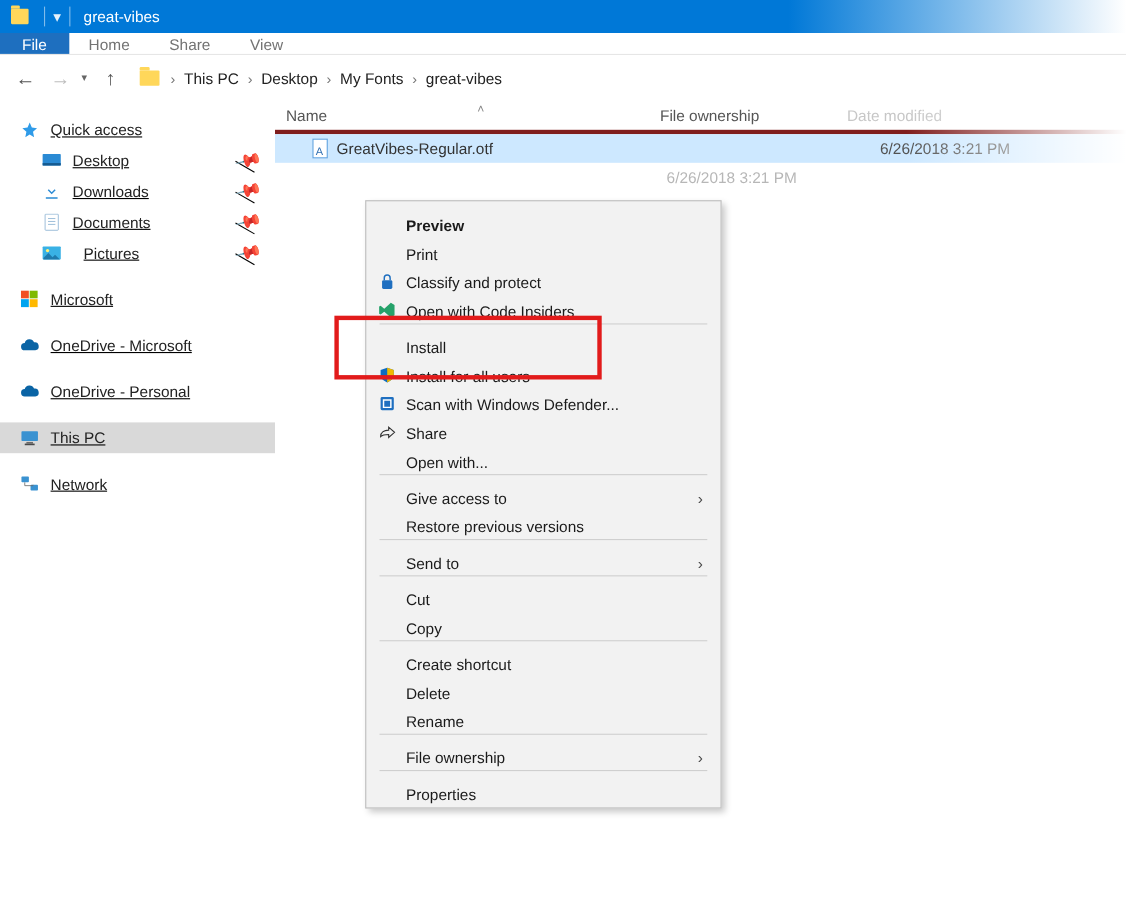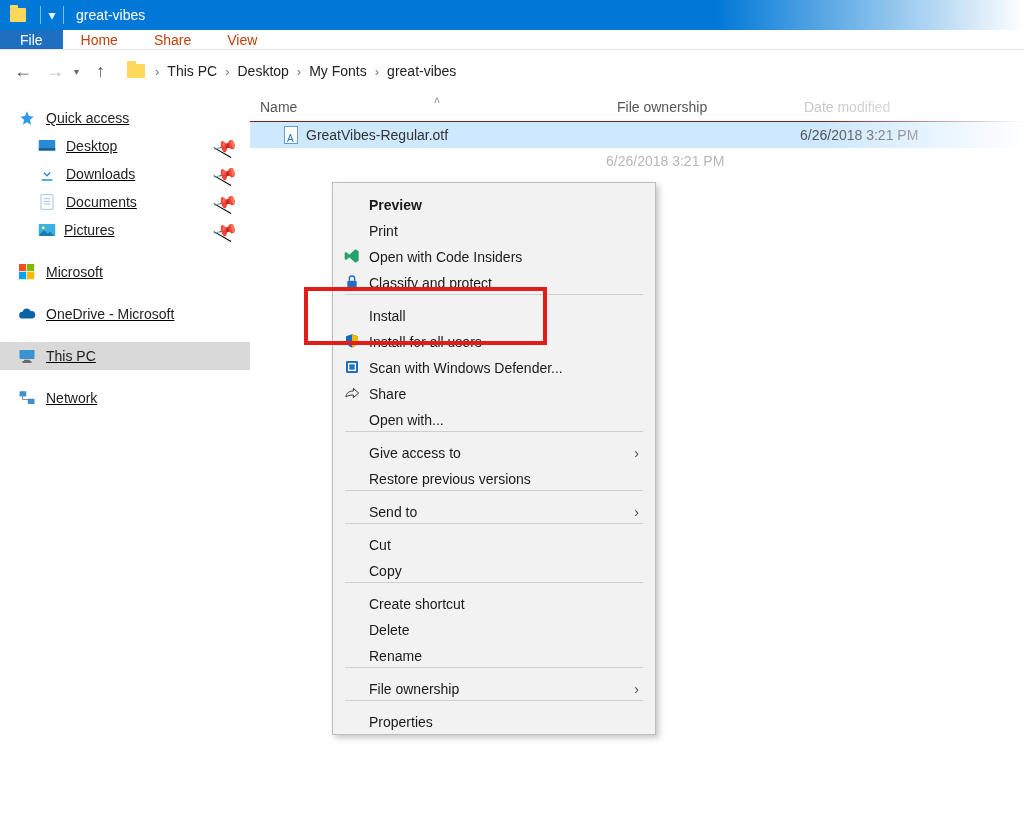--- a/index.html
+++ b/index.html
@@ -11,21 +11,21 @@
     color: #fff; display: flex; align-items: center; padding-left: 10px;
   }
   .titlebar .folder-icon { width: 16px; height: 14px; background: #ffd75a; border-radius: 1px; position: relative; margin-right: 8px; }
   .titlebar .folder-icon::before { content: ""; position: absolute; top: -3px; left: 0; width: 8px; height: 3px; background: #ffd75a; border-radius: 1px 1px 0 0; }
   .titlebar .qat-sep { width: 1px; height: 18px; background: rgba(255,255,255,.5); margin: 0 6px; }
   .titlebar .qat-drop { width: 10px; text-align: center; opacity: .9; }
   .titlebar .title-text { font-size: 14px; margin-left: 6px; }
   
   .ribbon { height: 20px; display: flex; align-items: stretch; border-bottom: 1px solid #e6e6e6; }
   .ribbon .file-tab { background: #1e6fbf; color: #fff; padding: 0 20px; display: flex; align-items: center; font-size: 14px; }
-  .ribbon .tab { padding: 0 18px; display: flex; align-items: center; color: #c2410c; font-size: 14px; }
+  .ribbon .tab { padding: 0 18px; display: flex; align-items: center; color: #737373; font-size: 14px; }
   
   .navbar { height: 42px; display: flex; align-items: center; gap: 6px; padding: 0 10px; }
   .nav-btn { width: 26px; height: 26px; display: flex; align-items: center; justify-content: center; color: #555; font-size: 18px; }
   .nav-btn.disabled { color: #bfbfbf; }
   .nav-drop { width: 12px; font-size: 10px; color: #666; }
   .up-btn { font-size: 18px; color: #555; padding: 0 4px; }
   .addr {
     flex: 0 0 auto; height: 28px; display: flex; align-items: center; gap: 2px;
     padding: 0 6px; margin-left: 6px;
   }
@@ -45,23 +45,22 @@
   .sb-group { margin-bottom: 14px; }
   .sb-item.selected { background: #d9d9d9; }
   .pin { color: #8a8a8a; font-size: 16px; transform: rotate(30deg); }
   
   .ico { width: 18px; height: 16px; display: inline-flex; align-items: center; justify-content: center; flex: 0 0 18px; }
   .ico-star svg, .ico-cloud svg, .ico-pc svg, .ico-net svg, .ico-desktop svg, .ico-doc svg, .ico-pic svg, .ico-down svg, .ico-window svg { display: block; }
   
   .content { flex: 1; position: relative; }
   .cols {
     display: grid; grid-template-columns: 340px 170px 1fr;
-    height: 30px; align-items: center; color: #555; font-size: 13px; border-bottom: 1px solid #7f1d1d;
+    height: 30px; align-items: center; color: #555; font-size: 13px; border-bottom: 4px solid #7f1d1d;
     padding-left: 10px;
-    gap: 17px;
   }
   .cols .col-date { color: #c7c7c7; }
   .rows { }
   .row {
     display: grid; grid-template-columns: 340px 170px 1fr;
     height: 26px; align-items: center; padding-left: 10px; color: #333;
   }
   .row.selected { background: #cde8ff; padding-left: 34px; }
   .row .fname { display: flex; align-items: center; gap: 8px; }
   .row .date { color: #666; padding-left: 6px; }
@@ -179,21 +178,21 @@
                   <line x1="5" y1="7" x2="15" y2="7" stroke="#7aa7cc"></line>
                   <line x1="5" y1="11" x2="15" y2="11" stroke="#7aa7cc"></line>
                   <line x1="5" y1="15" x2="15" y2="15" stroke="#7aa7cc"></line>
                 </svg>
             </span>
             <span>Documents</span>
           </span>
           <span class="pin">📌</span>
         </div>
         <div class="sb-item indent">
-          <span style="display:flex;align-items:flex-start;gap:8px">
+          <span style="display:flex;align-items:flex-start;gap:20px">
             <span class="ico ico-pic">
               <svg width="18" height="14" viewBox="0 0 24 18">
                   <rect x="1" y="1" width="22" height="16" rx="1" fill="#39b1e5"></rect>
                   <circle cx="7" cy="6" r="2" fill="#fff176"></circle>
                   <path d="M2 15l6-6 5 5 3-3 6 6H2z" fill="#1e7aad"></path>
                 </svg>
             </span>
             <span>Pictures</span>
           </span>
           <span class="pin">📌</span>
@@ -217,20 +216,30 @@
       <div class="sb-group">
         <div class="sb-item">
           <span class="ico ico-cloud">
             <svg width="20" height="14" viewBox="0 0 32 20">
                 <path fill="#0a64a5" d="M25 18H8a6 6 0 010-12 8 8 0 0115-1 5 5 0 012 13z"></path>
               </svg>
           </span>
           <span>OneDrive - Microsoft</span>
         </div>
       </div>
+      <div class="sb-group">
+        <div class="sb-item">
+          <span class="ico ico-cloud">
+            <svg width="20" height="14" viewBox="0 0 32 20">
+                <path fill="#0a64a5" d="M25 18H8a6 6 0 010-12 8 8 0 0115-1 5 5 0 012 13z"></path>
+              </svg>
+          </span>
+          <span>OneDrive - Personal</span>
+        </div>
+      </div>
 
       <div class="sb-group">
         <div class="sb-item selected">
           <span class="ico ico-pc">
             <svg width="18" height="16" viewBox="0 0 24 20">
                 <rect x="2" y="2" width="20" height="12" rx="1" fill="#3a92d1"></rect>
                 <rect x="8" y="15" width="8" height="2" fill="#6b6b6b"></rect>
                 <rect x="6" y="17" width="12" height="2" fill="#4a4a4a"></rect>
               </svg>
           </span>
@@ -278,34 +287,34 @@
 
   <div class="context-menu">
     <div class="cm-item bold">
         <span>Preview</span>
       </div>
     <div class="cm-item">
         <span>Print</span>
       </div>
     <div class="cm-item">
       <span class="cm-icon">
-          <svg width="16" height="16" viewBox="0 0 24 24">
-            <path fill="#25a26a" d="M17 2l5 3v14l-5 3-9-8-5 4-2-1V7l2-1 5 4 9-8z"></path>
-          </svg>
-        </span>
-      <span>Open with Code Insiders</span>
-    </div>
-    <div class="cm-item">
-      <span class="cm-icon">
           <svg width="14" height="16" viewBox="0 0 20 24">
             <rect x="3" y="10" width="14" height="12" rx="2" fill="#1f6fc0"></rect>
             <path d="M6 10V7a4 4 0 018 0v3" stroke="#1f6fc0" stroke-width="2" fill="none"></path>
           </svg>
         </span>
       <span>Classify and protect</span>
+    </div>
+    <div class="cm-item">
+      <span class="cm-icon">
+          <svg width="16" height="16" viewBox="0 0 24 24">
+            <path fill="#25a26a" d="M17 2l5 3v14l-5 3-9-8-5 4-2-1V7l2-1 5 4 9-8z"></path>
+          </svg>
+        </span>
+      <span>Open with Code Insiders</span>
     </div>
     <div class="cm-sep"></div>
     <div class="cm-item">
         <span>Install</span>
       </div>
     <div class="cm-item">
       <span class="cm-icon">
           <svg width="16" height="16" viewBox="0 0 24 24">
             <path d="M12 2l9 3v6c0 6-4 9-9 11C7 20 3 17 3 11V5l9-3z" fill="#0f6cc0"></path>
             <path d="M12 2l9 3v6c0 6-4 9-9 11V2z" fill="#f0b900"></path>

